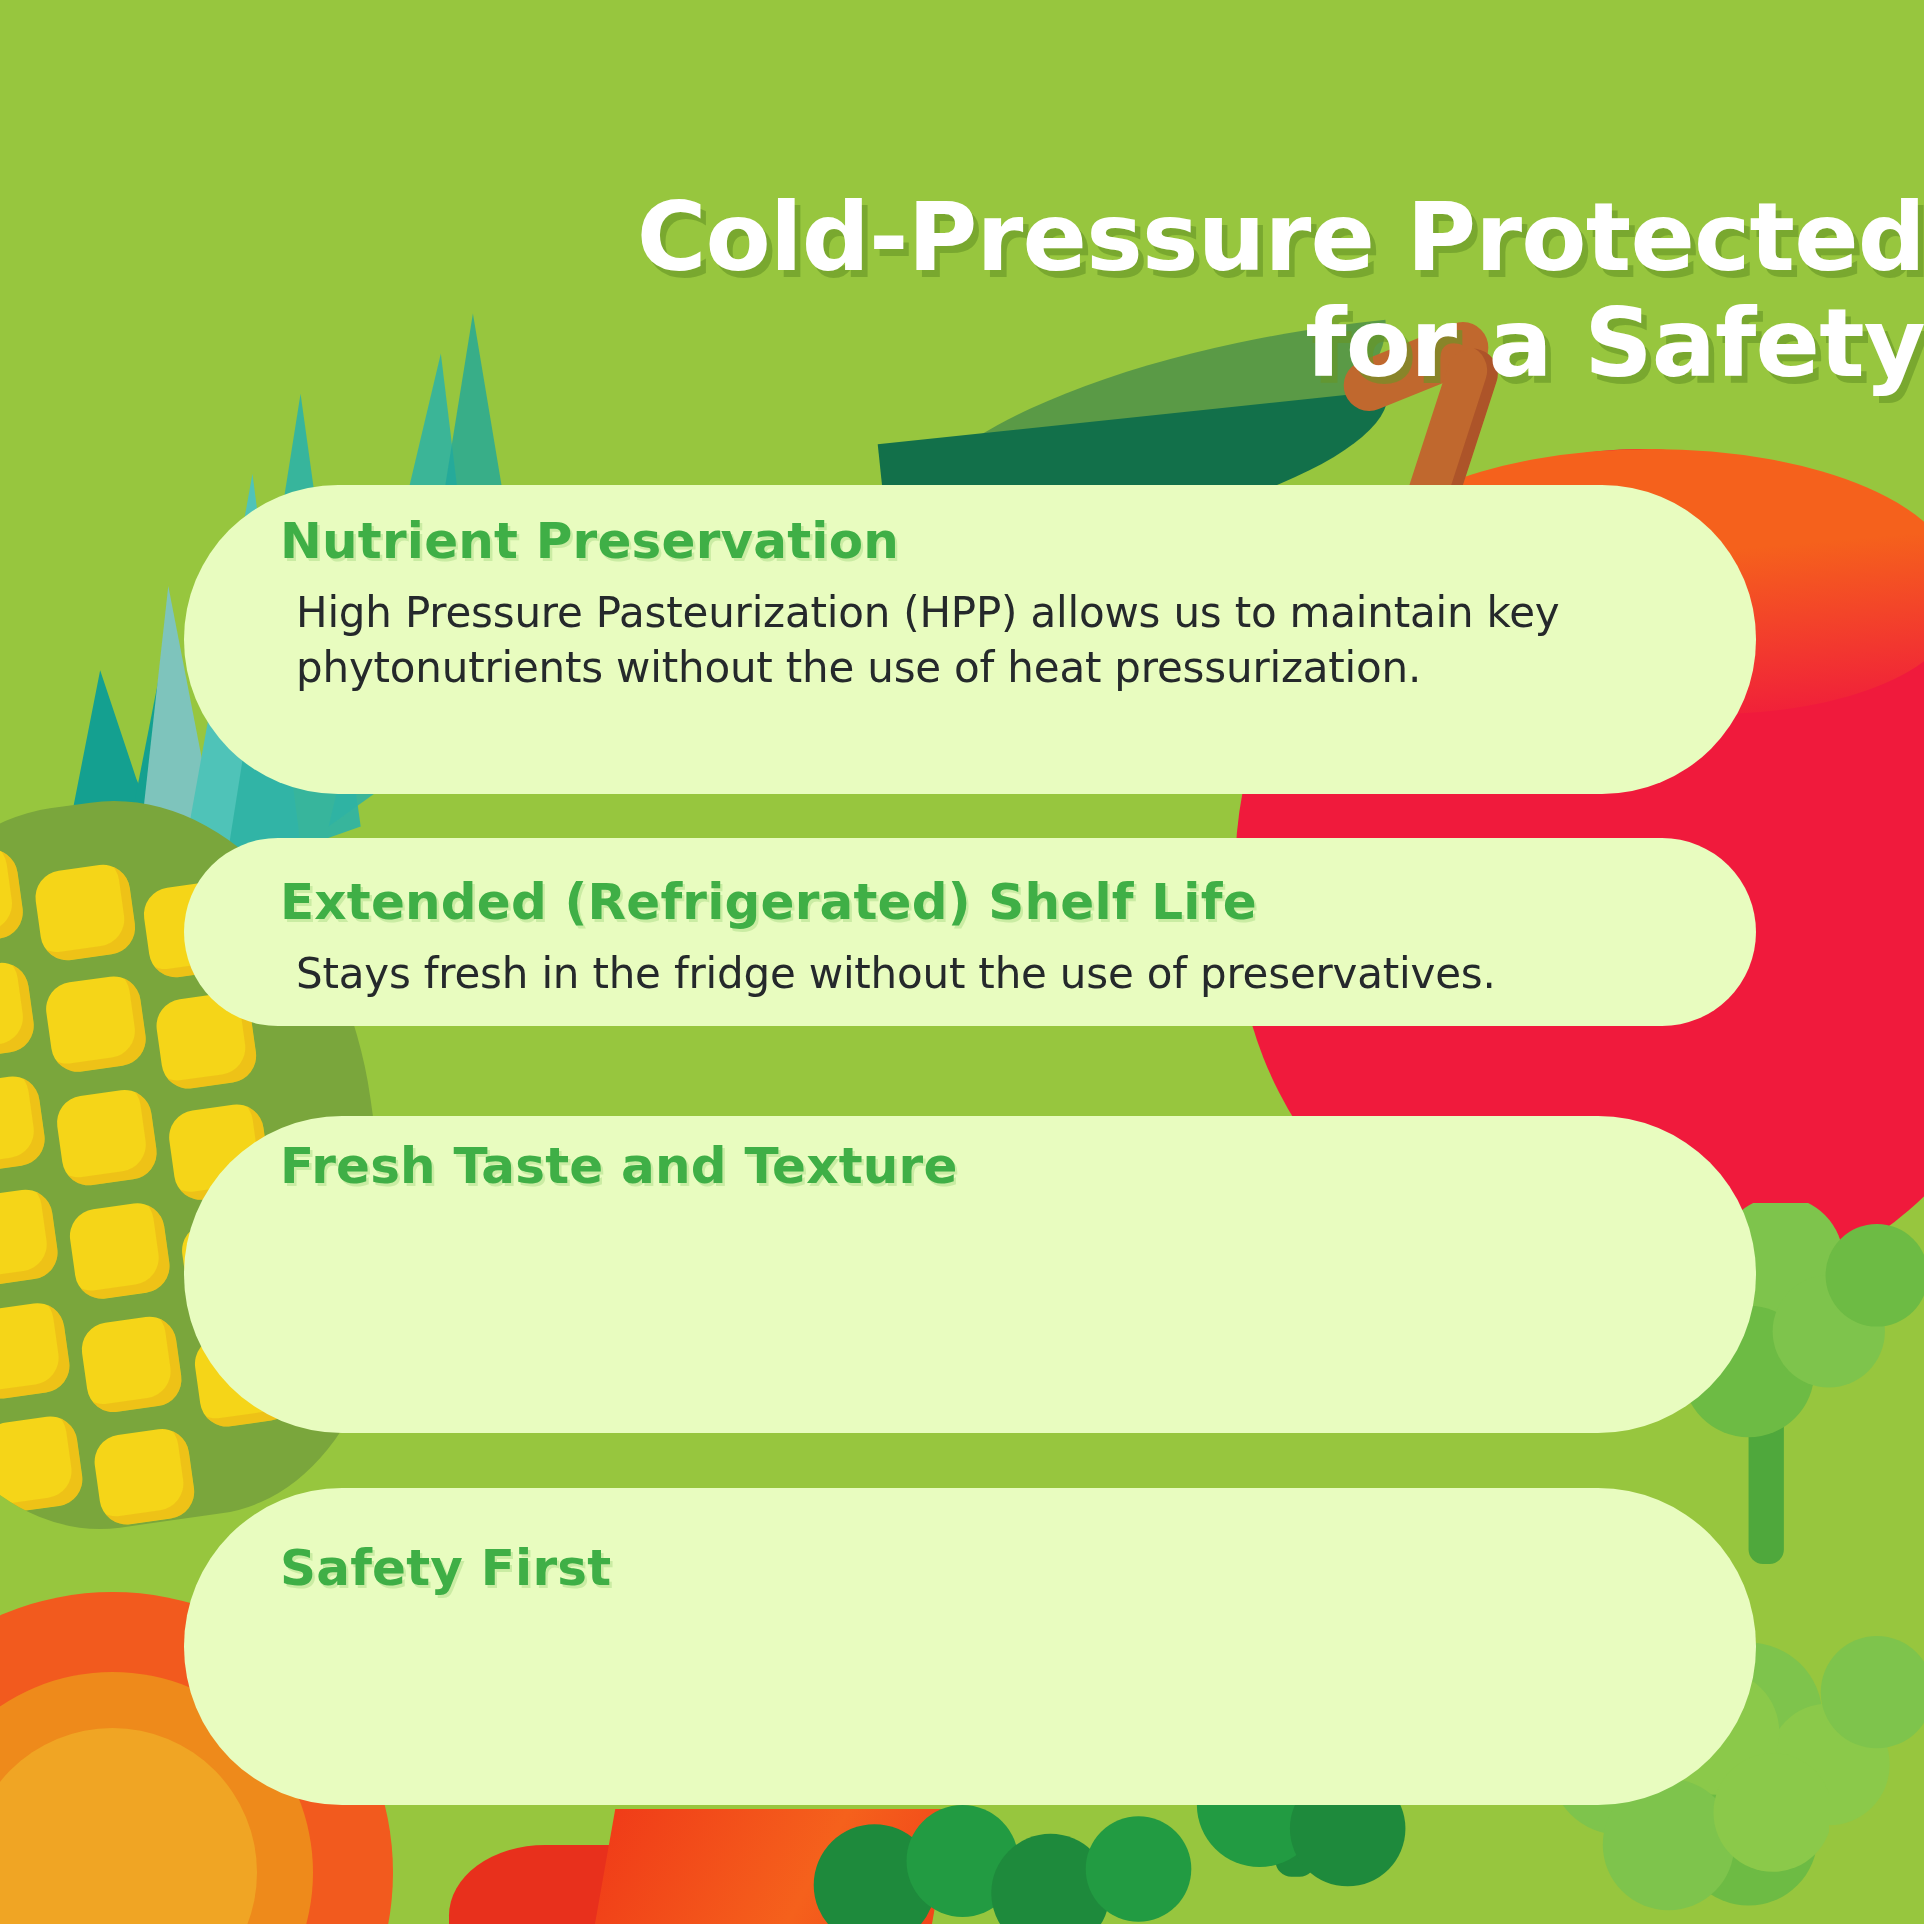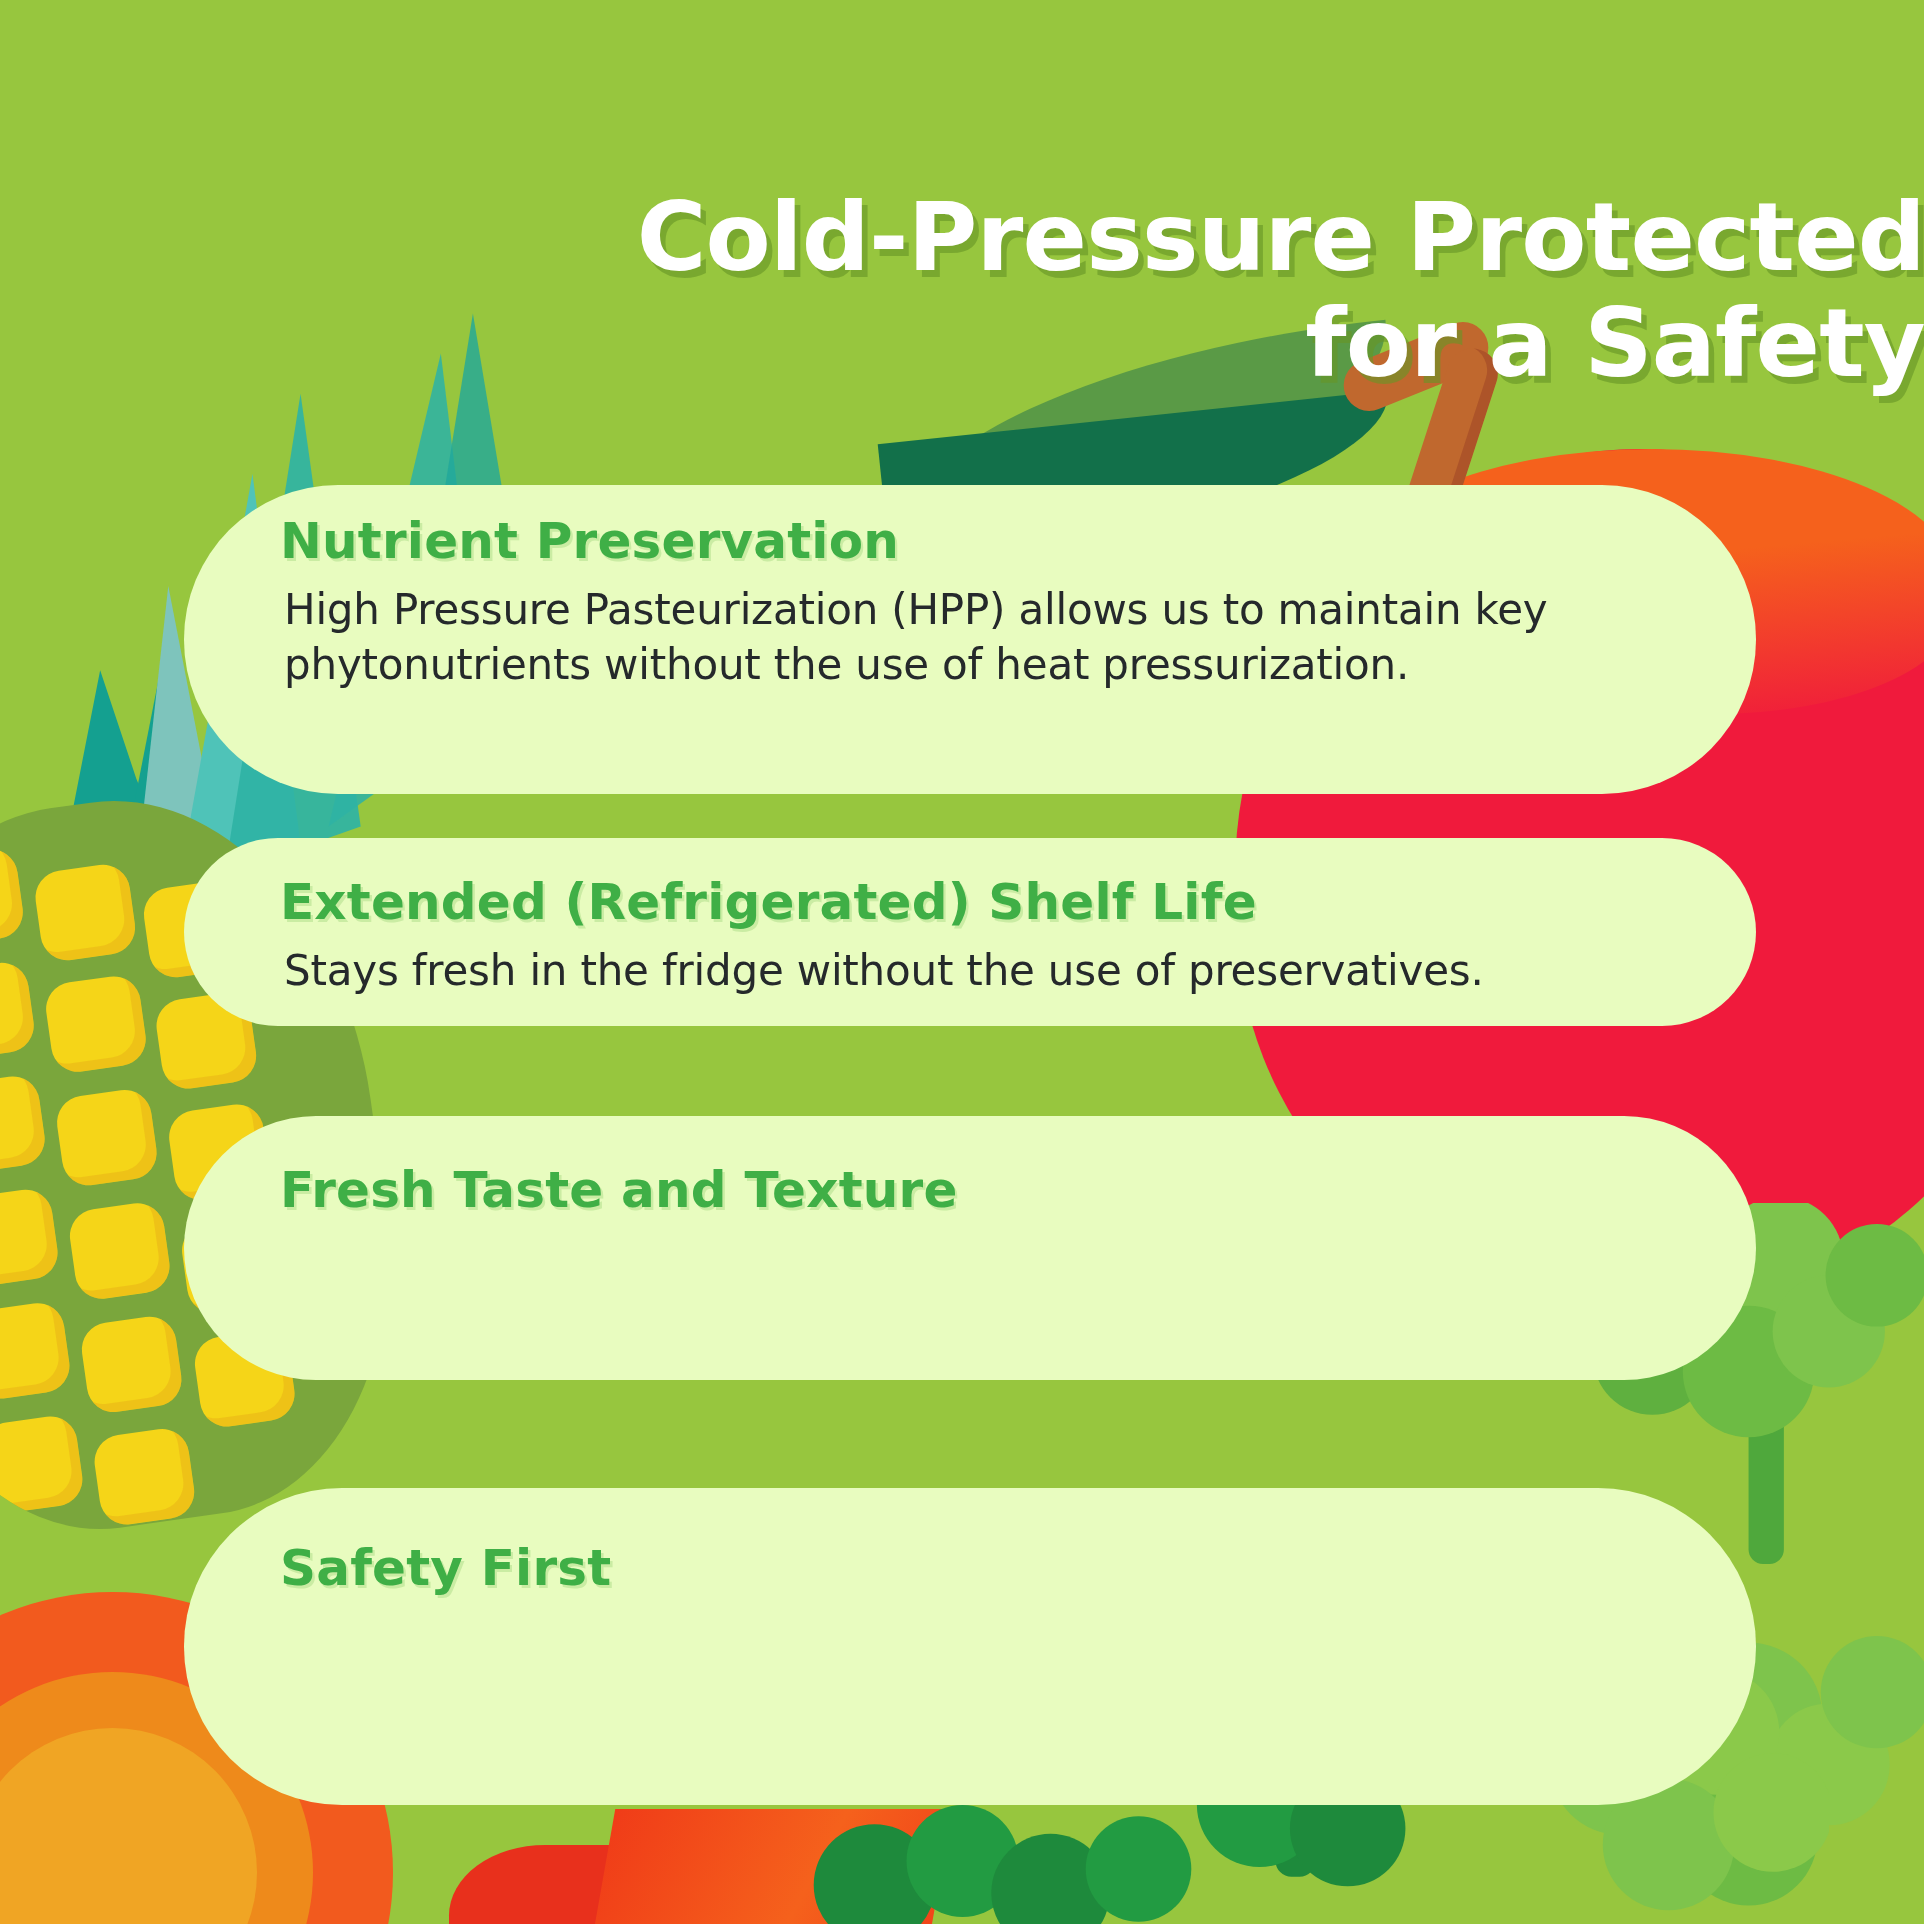--- a/index.html
+++ b/index.html
@@ -115,28 +115,28 @@
     letter-spacing:0.2px;
     margin:0 0 13px;
     text-shadow:2.4px 3.2px 0 rgba(176,222,140,.55);
   }
   .card-body{
     font-family:"DejaVu Sans", sans-serif;
     font-weight:normal;
     font-size:42px;
     line-height:1.30;
     color:#25292B;
-    margin:4px;
+    margin:16px;
     letter-spacing:-0.2px;
   }
 
   
   #card-1{top:485px;height:309px;border-radius:154px;}
   #card-2{top:838px;height:188px;border-radius:124px;padding-top:35px;}
-  #card-3{top:1116px;height:264px;border-radius:158px;padding-top:45px;}
+  #card-3{top:1116px;height:317px;border-radius:158px;padding-top:21px;}
   #card-4{top:1488px;height:317px;border-radius:158px;padding-top:51px;}
 </style>
 </head>
 <body>
 
 <div id="stage">
 
   <div class="art" style="position:absolute;inset:0;">
 
     <svg width="497" height="610" viewBox="0 0 620 760" style="position:absolute;left:24px;top:265px;">

